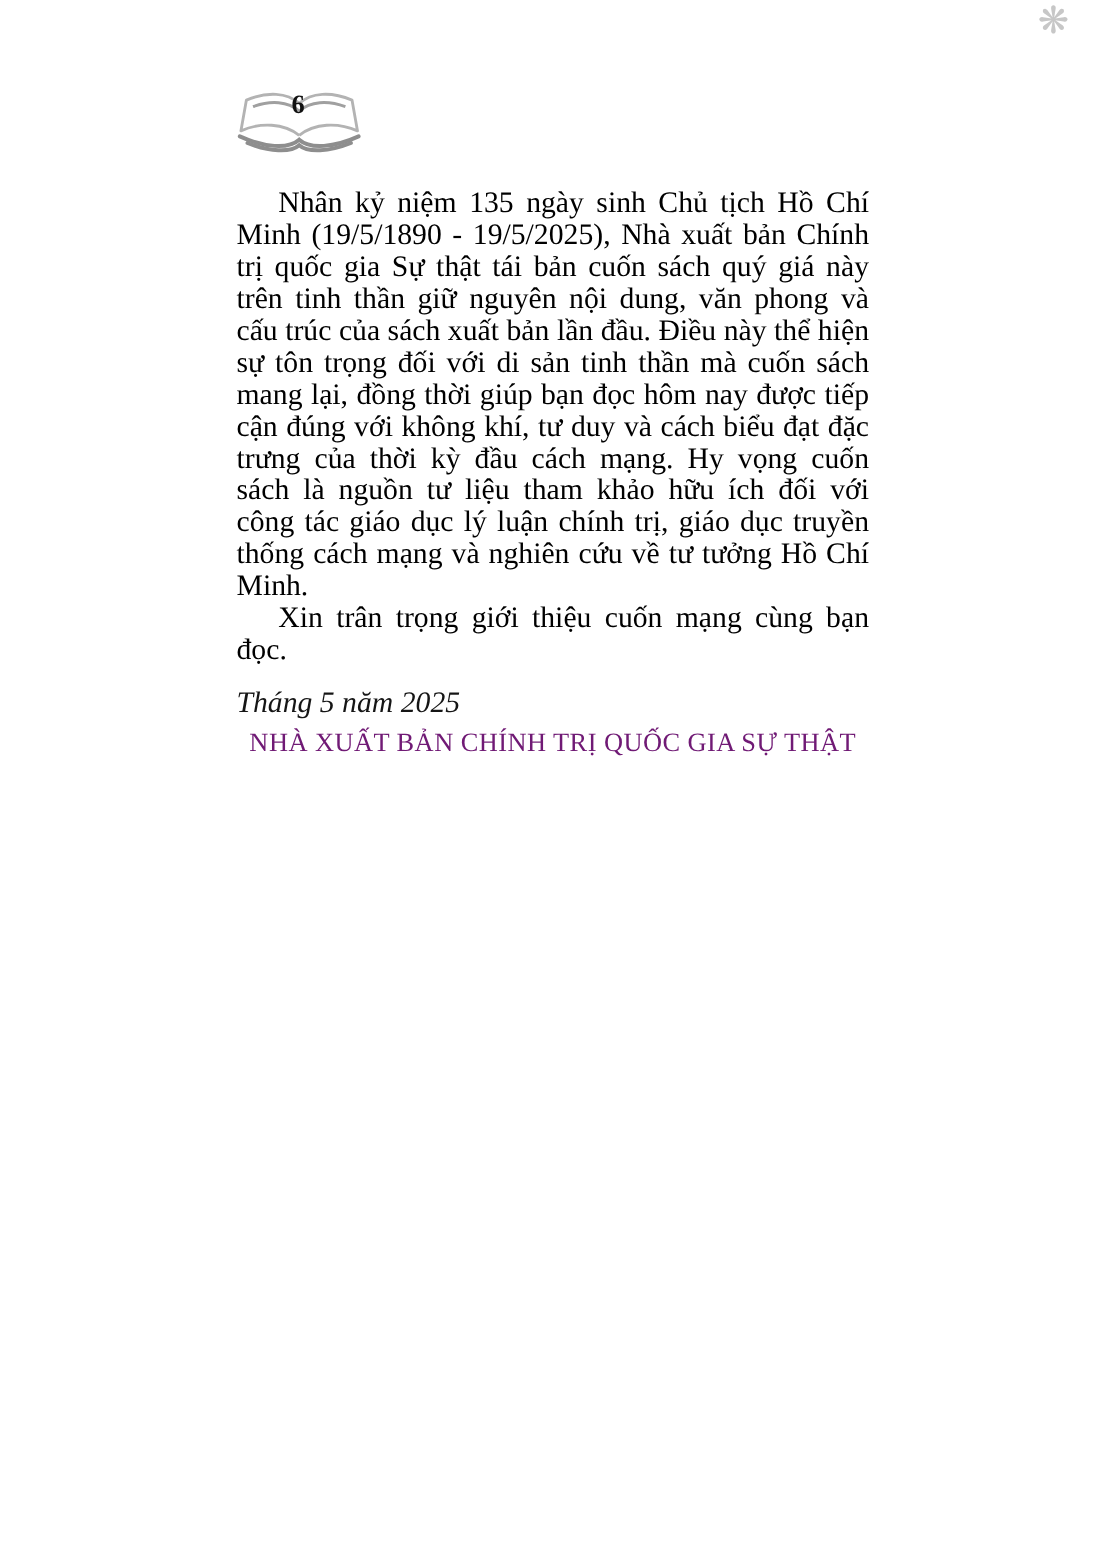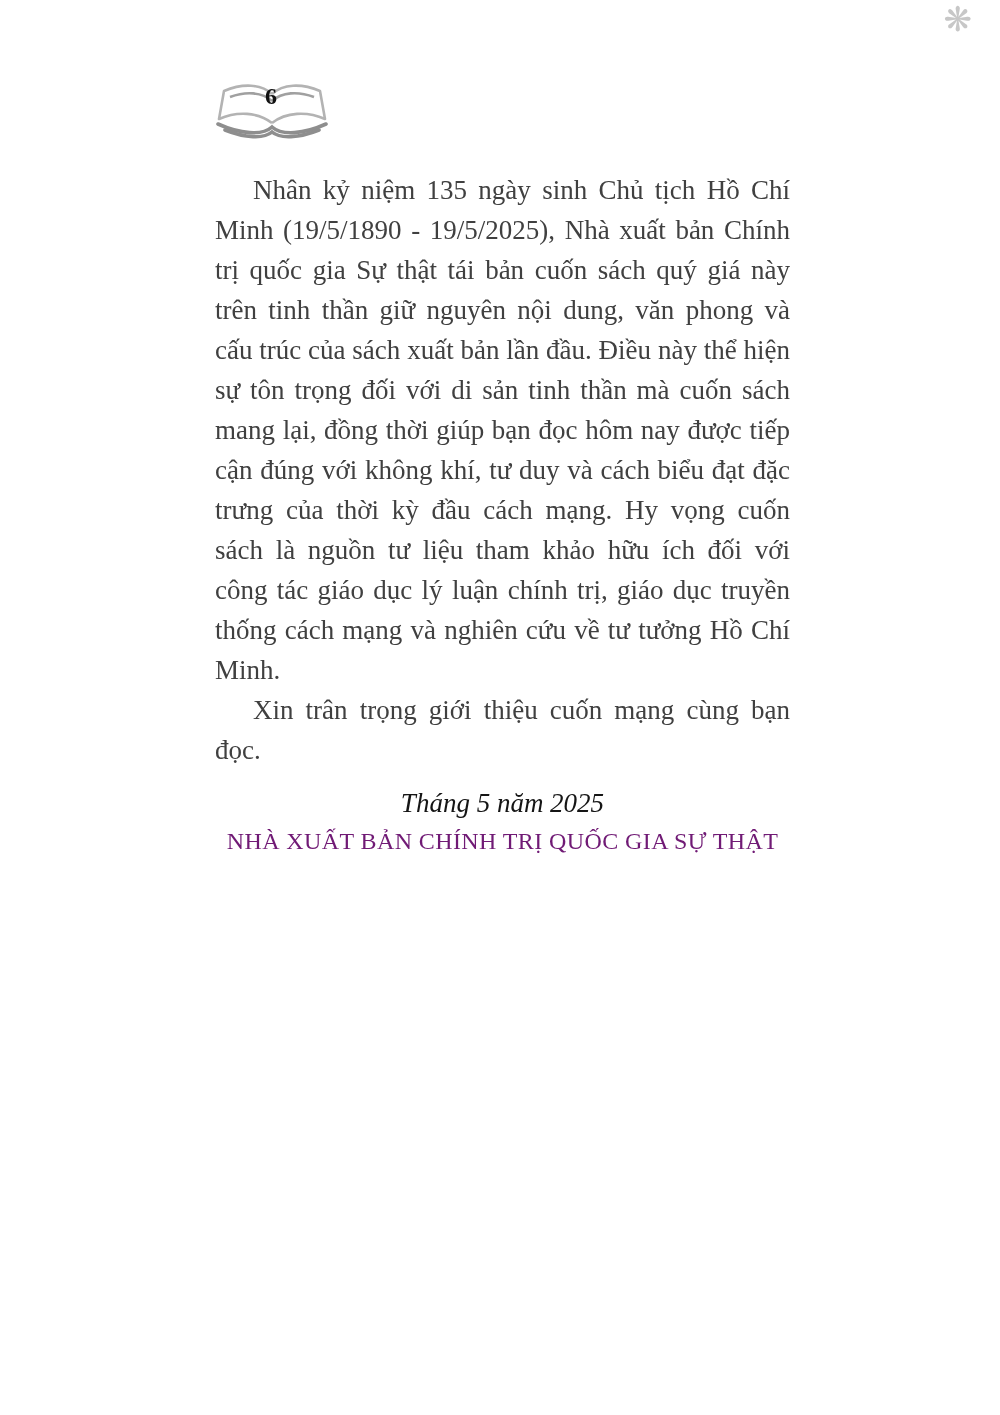--- a/index.html
+++ b/index.html
@@ -65,28 +65,28 @@
   .title-script {
     font-family: "DejaVu Serif", serif;
     font-style: italic;
     font-size: 29px;
     letter-spacing: 1px;
     color: #222;
     margin-left: 10px;
   }
   .body-par {
     font-size: 27px;
-    line-height: 40px;
+    line-height: 29px;
     text-align: justify;
     text-indent: 38px;
-    color: #404040;
+    color: #000000;
   }
   .date-line {
     margin-top: 15px;
-    text-align: center;
+    text-align: left;
     font-style: italic;
     font-size: 27px;
     line-height: 36px;
     color: #151515;
   }
   .publisher-line {
     text-align: center;
     font-size: 24px;
     line-height: 40px;
     letter-spacing: 0.4px;

